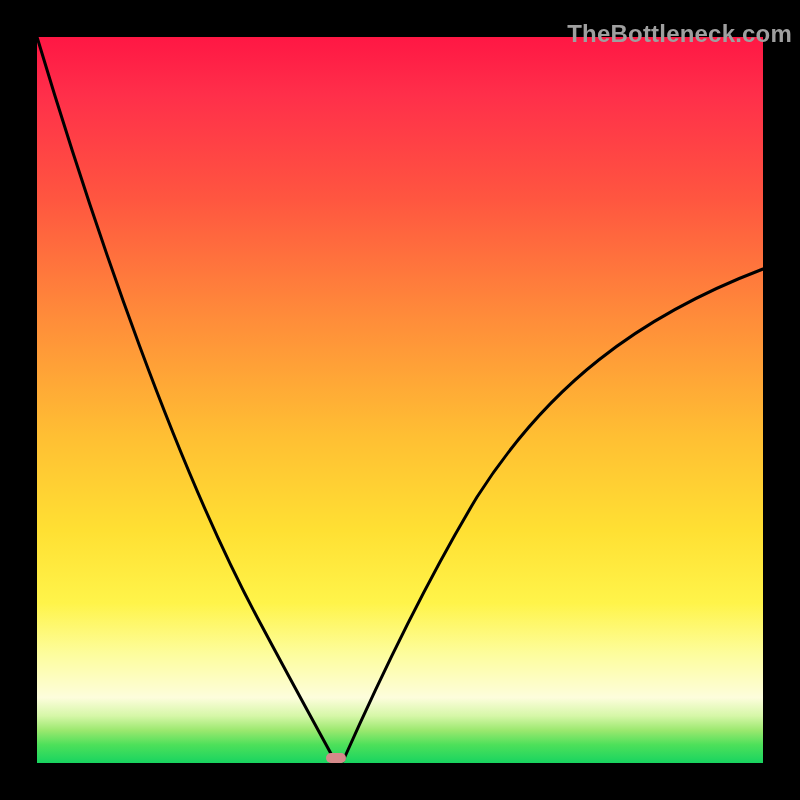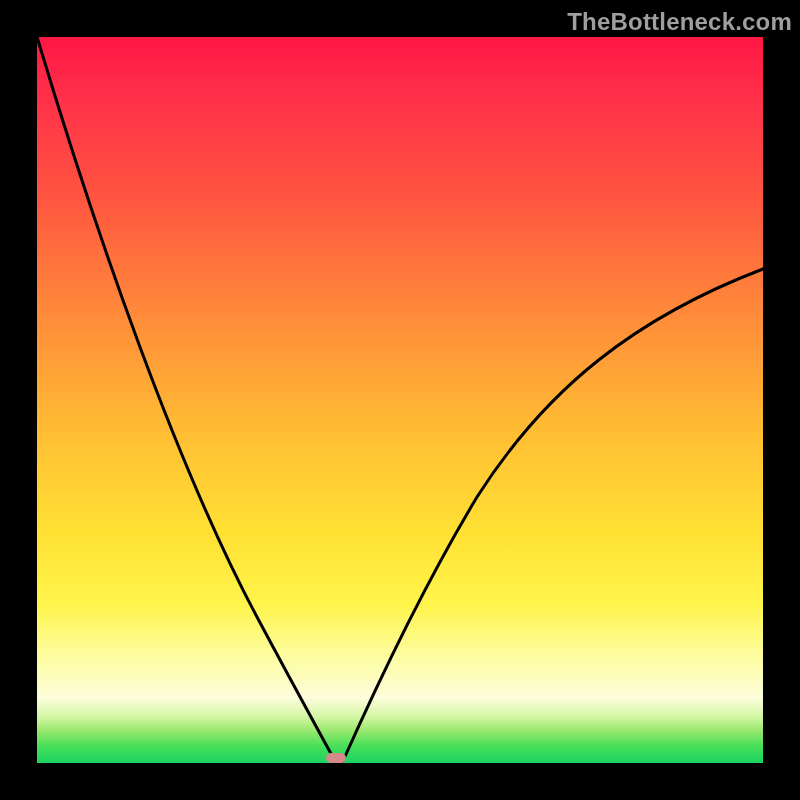--- a/index.html
+++ b/index.html
@@ -51,21 +51,21 @@
   }
   .marker {
     position: absolute;
     width: 20px;
     height: 10px;
     border-radius: 5px;
     background: #d58a8a;
   }
   .watermark {
     position: absolute;
-    top: 8px;
+    top: 20px;
     right: 8px;
     font-size: 24px;
     font-weight: 600;
     color: #9f9f9f;
     letter-spacing: 0.2px;
     user-select: none;
   }
 </style>
 </head>
 <body>

